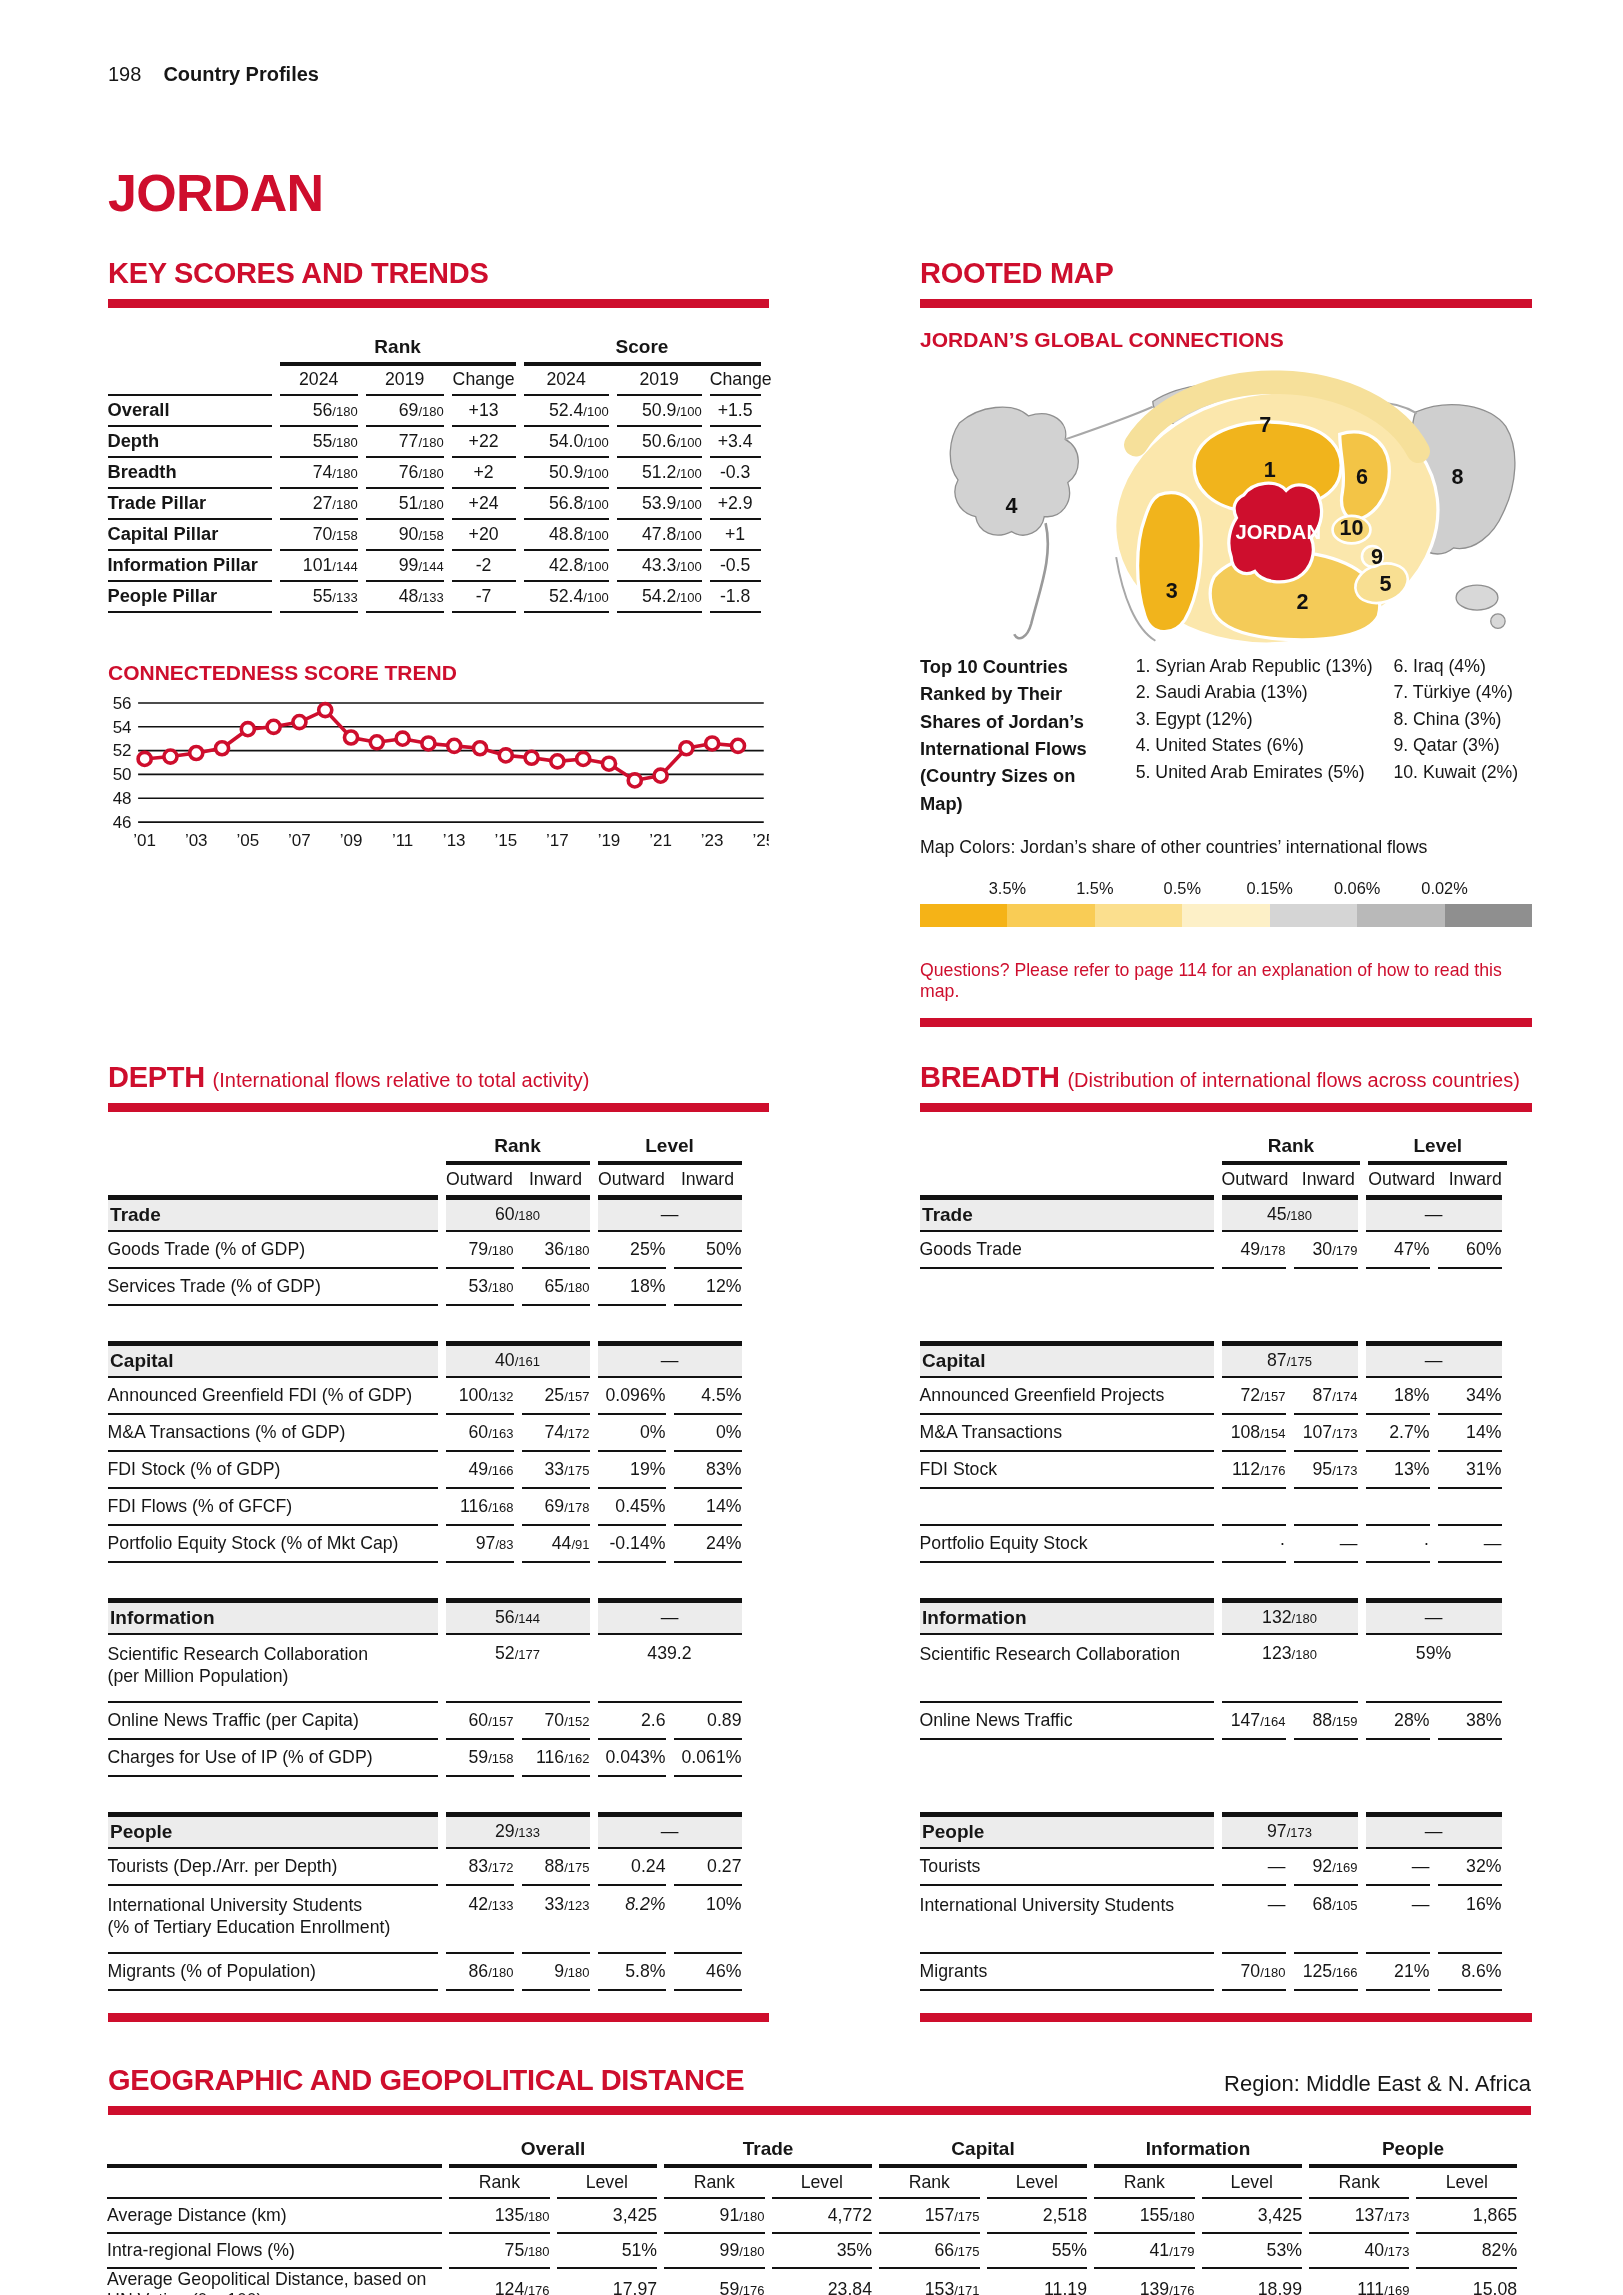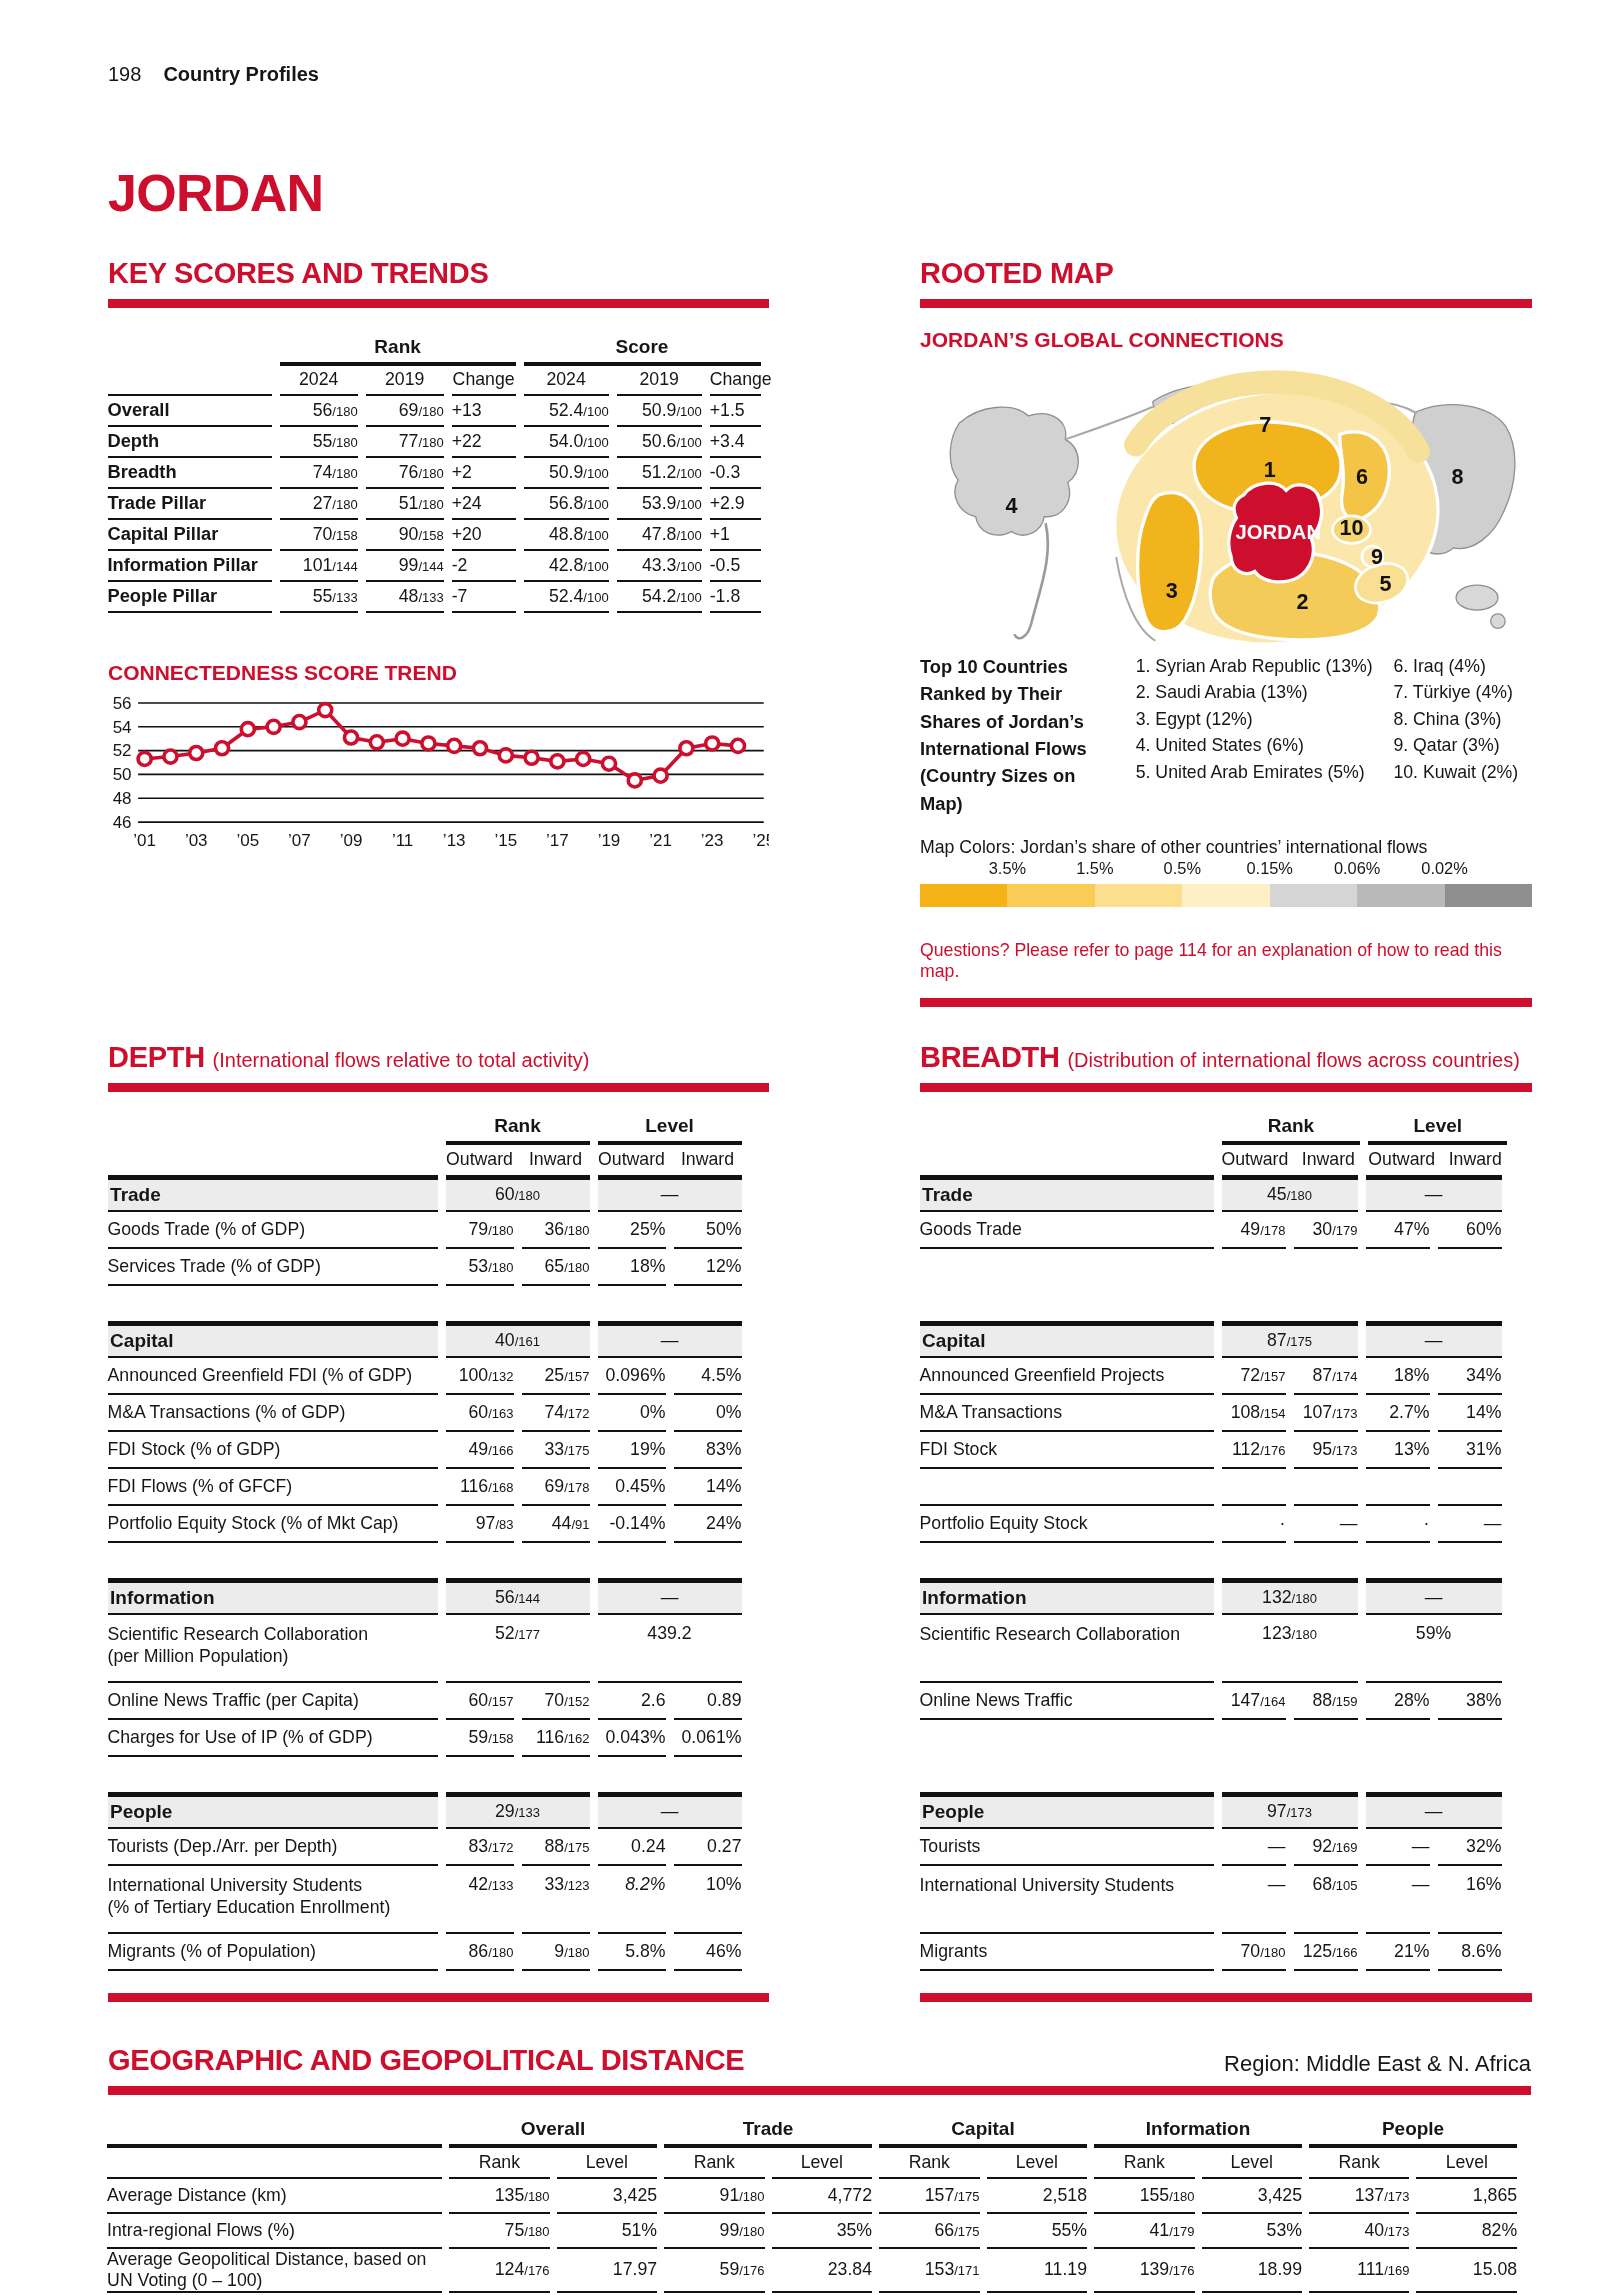--- a/index.html
+++ b/index.html
@@ -33,21 +33,21 @@
   td{font-size:17.7px;vertical-align:middle;}
   .den{font-size:13px;font-weight:400;}
   
   #ks-table{width:669px;margin-top:23.6px;}
   #ks-table td.ghead{font-weight:700;font-size:19px;text-align:center;border-bottom:4.6px solid var(--line);height:34px;}
   #ks-table td.sub{font-weight:400;text-align:center;border-bottom:2.6px solid var(--line);height:30px;}
   #ks-table td.sub-lbl{border-bottom:2.6px solid var(--line);}
   #ks-table td.ks-label{font-weight:700;text-align:left;font-size:18.3px;}
   #ks-table tbody td{height:31px;border-bottom:2.6px solid var(--line);}
   #ks-table td.ks-val{text-align:right;}
-  #ks-table td.ks-chg{}
+  #ks-table td.ks-chg{text-align:center;}
   
   #trend-svg{display:block;margin-top:10.5px;}
   #trend-svg text.ax{font-size:26px;fill:var(--ink);font-family:"Liberation Sans",sans-serif;}
   
   .phead{margin-top:19.6px;}
   .phead td.ghead{font-weight:700;font-size:19px;text-align:center;border-bottom:4.6px solid var(--line);height:33px;}
   .phead td.sub{font-weight:400;text-align:center;height:30px;}
   .ptable{margin-top:35px;}
   .ptable:first-child{margin-top:0;}
   .ptable td{border-bottom:2.6px solid var(--line);}
@@ -64,21 +64,21 @@
   #breadth-tables .ptable.sec-1{margin-top:72px;}
   #breadth-tables .ptable.sec-3{margin-top:72px;}
   .col-foot{margin-top:22px;}
   
   #map-svg{display:block;margin-top:9.2px;}
   .legend{display:grid;grid-template-columns:200px 242px 170px;column-gap:15.7px;margin-top:6.5px;}
   .legend .lhead{font-weight:700;font-size:18.3px;line-height:1.5;white-space:pre-line;}
   .legend ul{list-style:none;}
   .legend li{font-size:17.7px;line-height:1.5;}
   .mapcolors{font-size:17.7px;margin-top:19.6px;}
-  .scale{position:relative;margin-top:26px;height:39px;display:flex;}
+  .scale{position:relative;margin-top:46px;height:39px;display:flex;}
   .scale .sw{flex:1;height:23.6px;}
   .scale .slab{position:absolute;top:-25px;font-size:16.4px;transform:translateX(-50%);}
   .questions{color:var(--red);font-size:17.7px;margin-top:17px;}
   
   .geo-head{display:flex;justify-content:space-between;align-items:flex-end;margin-top:42px;}
   .region{font-size:22px;font-weight:400;}
   #geo-table{width:1424px;margin-top:19.6px;border-spacing:7.9px 0;margin-left:-7.9px;}
   #geo-table td.ghead{font-weight:700;font-size:19px;text-align:center;border-bottom:4.6px solid var(--line);height:33px;}
   #geo-table td.ghead-lbl{border-bottom:4.6px solid var(--line);}
   #geo-table td.sub{font-weight:400;text-align:center;border-bottom:2.6px solid var(--line);height:31px;}

